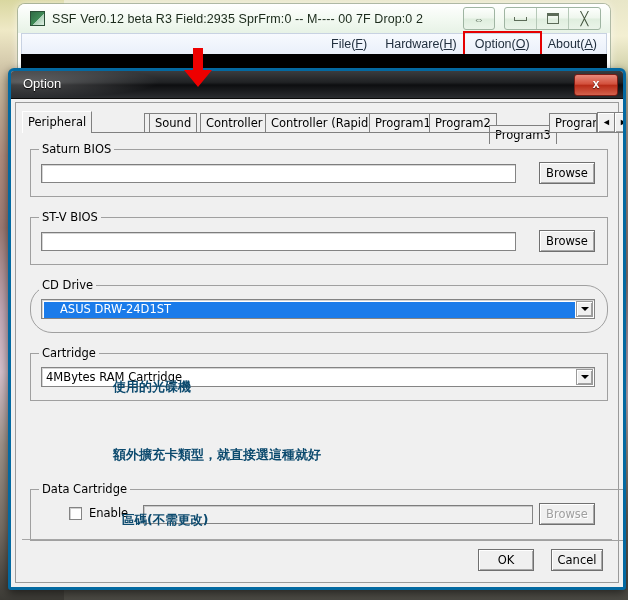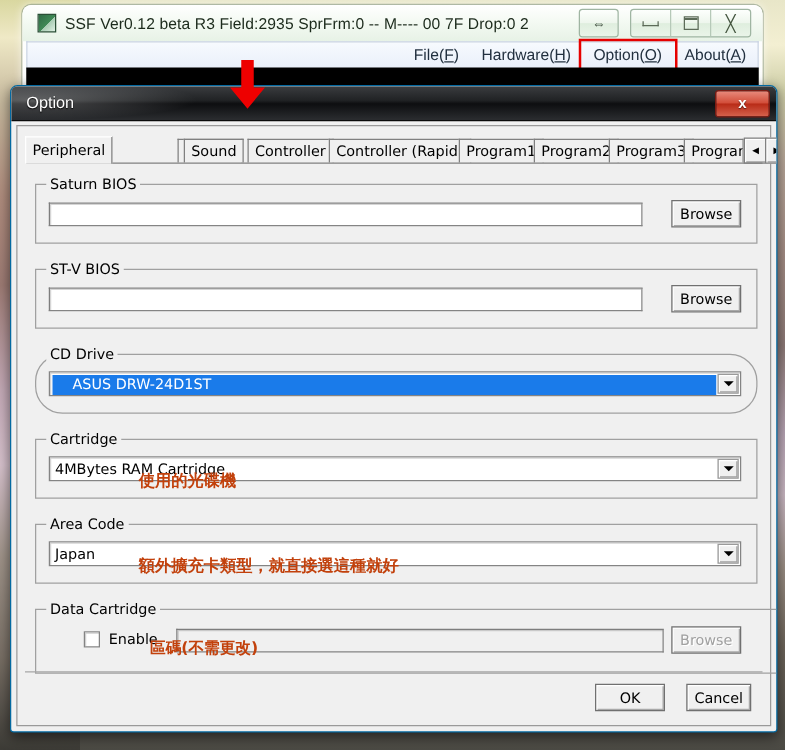--- a/index.html
+++ b/index.html
@@ -68,21 +68,21 @@
     border:2px solid #e60000;pointer-events:none;
   }
   #ssf-canvas{
     position:absolute;left:3px;top:50px;right:3px;bottom:0;background:#000;
   }
   
   #red-arrow{position:absolute;left:183px;top:48px;width:30px;height:40px;z-index:40;}
   
   #option-dialog{
     position:absolute;left:8px;top:68px;width:612px;height:516px;
-    border:1px solid #0369a1;border-radius:6px 6px 3px 3px;
+    border:3px solid #0369a1;border-radius:6px 6px 3px 3px;
     background:#f0f0f0;
     box-shadow:0 3px 10px rgba(0,0,0,.55);
     overflow:hidden;
   }
   #dlg-titlebar{
     height:27px;position:relative;
     background:linear-gradient(180deg,#3a3c3f 0%,#202224 42%,#0d0e10 52%,#2b2d30 100%);
     border-bottom:1px solid #0a0a0a;
   }
   #dlg-titlebar:before{
@@ -166,21 +166,21 @@
   .carrow i{
     display:block;width:0;height:0;border-left:4px solid transparent;
     border-right:4px solid transparent;border-top:4px solid #000;
   }
   .checkbox{
     position:absolute;width:13px;height:13px;box-sizing:border-box;background:#fff;
     border:1px solid #848484;box-shadow:inset 1px 1px 0 #d0d0d0;
   }
   .cblabel{position:absolute;font-size:11.5px;color:#000;font-family:"DejaVu Sans",sans-serif;}
   .annot{
-    position:absolute;color:#c2410c;font-weight:bold;font-size:13px;
+    position:absolute;color:#0c4a6e;font-weight:bold;font-size:13px;
     font-family:"DejaVu Sans",sans-serif;white-space:nowrap;z-index:10;text-align:center;
   }
   #dlg-sep{position:absolute;left:6px;right:6px;bottom:42px;height:1px;background:#a6a6a6;}
 </style>
 </head>
 <body>
 
 <div id="desktop"></div>
 
 <div id="ssf-window">
@@ -240,21 +240,21 @@
   <div id="dlg-body">
 
     <div id="tabstrip">
       <div class="tab active" style="left:0px;">Peripheral</div>
       <div class="tab" style="left:74px;margin-left:48px;">Screen</div>
       <div class="tab" style="left:127px;">Sound</div>
       <div class="tab" style="left:178px;">Controller</div>
       <div class="tab" style="left:243px;">Controller (Rapid)</div>
       <div class="tab" style="left:347px;">Program1</div>
       <div class="tab" style="left:407px;">Program2</div>
-      <div class="tab" style="left:467px;">Program3</div>
+      <div class="tab" style="left:467px;margin-top:12px;">Program3</div>
       <div class="tab" style="left:527px;width:48px;overflow:hidden;">Program4</div>
       <div class="tabspin" style="left:575px;">
         <span style="font-size:9px;line-height:9px;">◄</span>
       </div>
       <div class="tabspin" style="left:592px;">
         <span style="font-size:9px;line-height:9px;">►</span>
       </div>
     </div>
     <div id="tabline"></div>
 
@@ -285,29 +285,20 @@
       <span class="grouplabel">Cartridge</span>
       <div class="combo" style="left:10px;top:13px;width:554px;">
         <div class="cval">4MBytes RAM Cartridge</div>
         <div class="carrow">
             <i></i>
           </div>
       </div>
     </div>
     <div class="annot" style="left:97px;top:343px;">額外擴充卡類型，就直接選這種就好</div>
 
-    <div class="groupbox" style="left:14px;top:318px;width:576px;height:46px;">
-      <span class="grouplabel">Area Code</span>
-      <div class="combo" style="left:10px;top:13px;width:554px;">
-        <div class="cval">Japan</div>
-        <div class="carrow">
-            <i></i>
-          </div>
-      </div>
-    </div>
     <div class="annot" style="left:106px;top:409px;font-size:12.5px;">區碼(不需更改)</div>
 
     <div class="groupbox" style="left:14px;top:386px;width:576px;height:50px;padding-left:24px;">
       <span class="grouplabel">Data Cartridge</span>
       <span class="checkbox" style="left:38px;top:17px;"></span>
       <span class="cblabel" style="left:58px;top:16px;">Enable</span>
       <input class="textinput disabled" style="left: 112px; top: 15px; width: 390px;" value="">
       <div class="btn disabled" style="left:508px;top:13px;width:56px;">Browse</div>
     </div>
 

